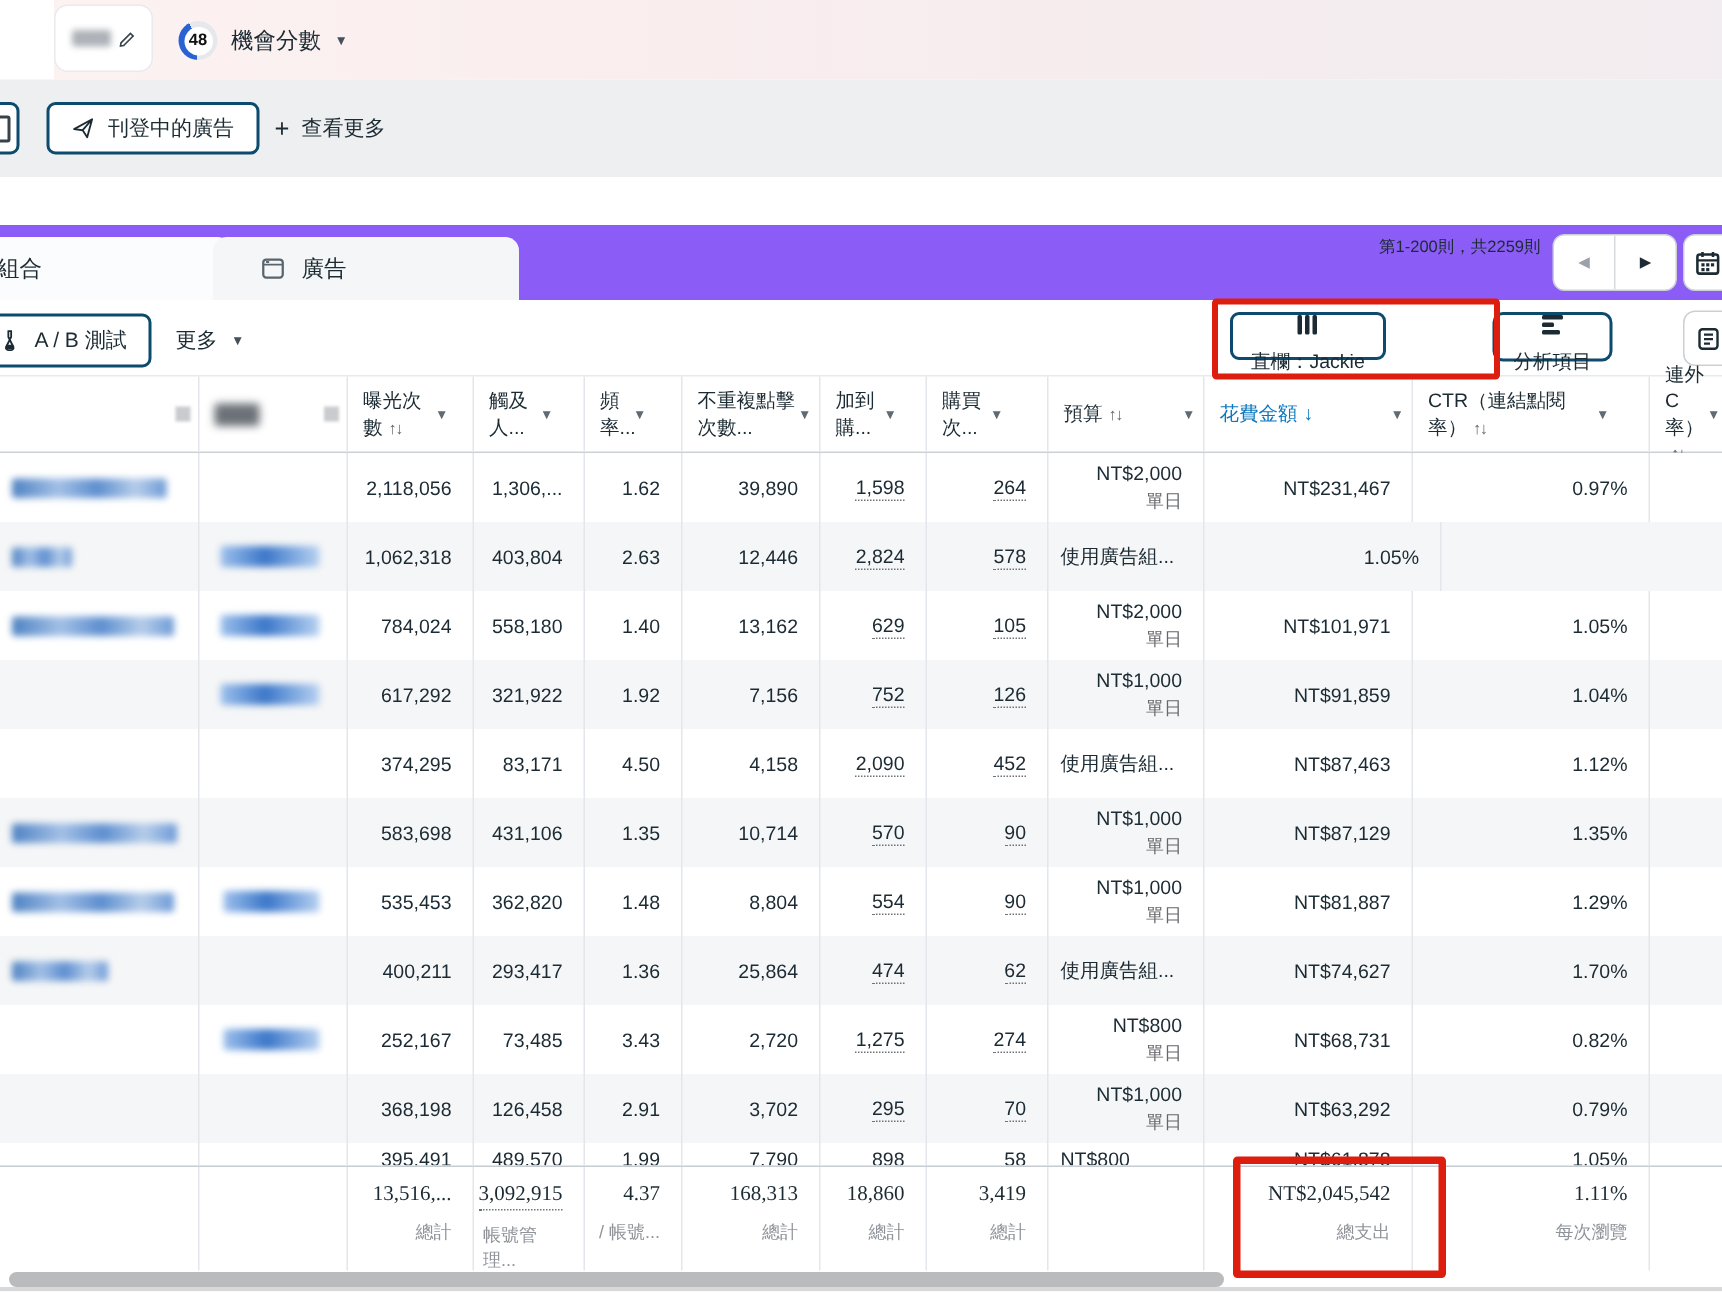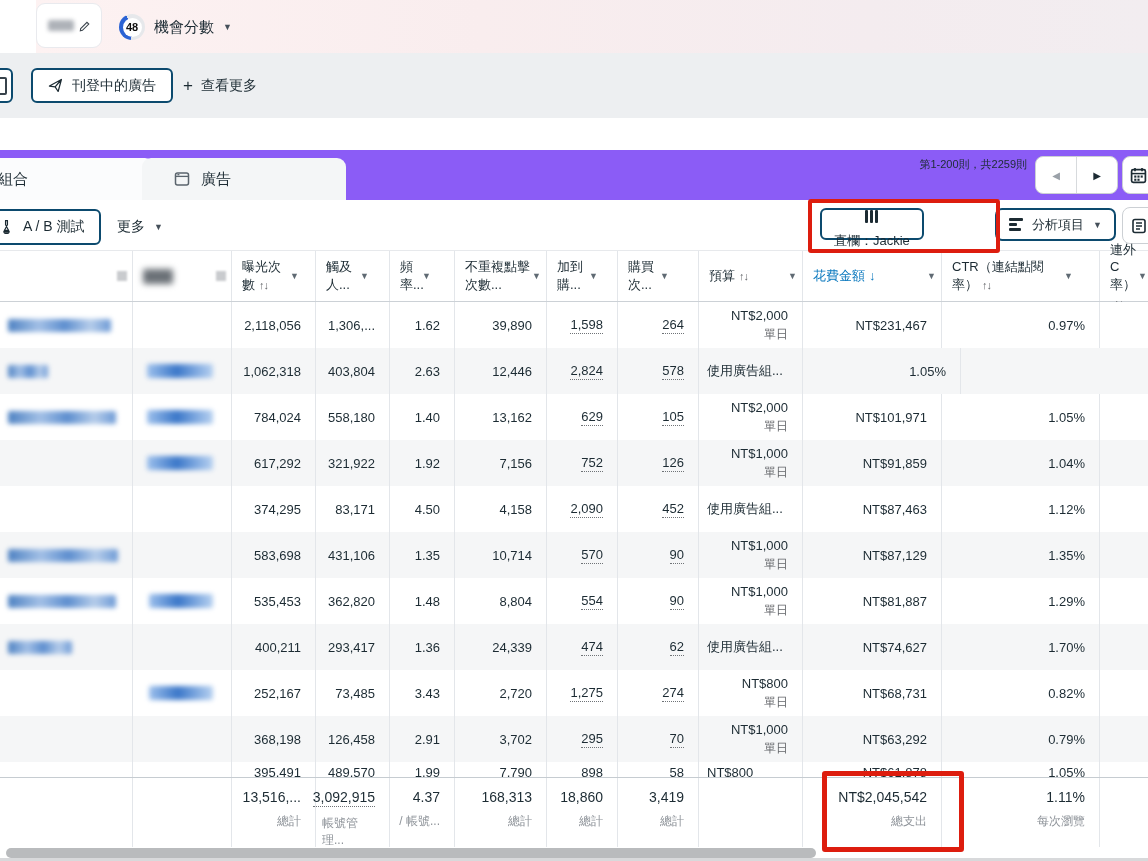--- a/index.html
+++ b/index.html
@@ -45,21 +45,21 @@
   .pg-btn.next{border-left:1px solid #d7dadd;color:#1c2b33;}
   .pg-btn.prev{color:#9aa1a8;}
   .cal-btn{position:absolute;left:1122px;top:6px;width:42px;height:38px;background:#fff;border:1px solid #ccd0d4;
            border-radius:8px;display:flex;align-items:center;padding-left:7px;box-sizing:border-box;}
 
   
   .toolbar{position:absolute;top:200px;left:0;right:0;height:50px;background:#fff;}
   .ab-btn{position:absolute;left:-18px;top:9px;height:36px;}
   .more-dd{position:absolute;left:117px;top:9px;height:36px;display:flex;align-items:center;gap:9px;font-size:14px;cursor:pointer;}
   .cols-btn{position:absolute;left:820px;top:8px;height:32px;font-size:13px;padding:0 12px;gap:9px;flex-direction:column;}
-  .brk-btn{position:absolute;left:995px;top:8px;height:33px;font-size:13px;padding:0 12px;gap:9px;border-radius:7px;}
+  .brk-btn{position:absolute;left:995px;top:8px;height:33px;font-size:13px;padding:0 12px;gap:9px;border-radius:7px;flex-direction:column;}
   .cut-btn{position:absolute;left:1122px;top:7px;width:42px;height:37px;background:#fff;border:1px solid #ccd0d4;
            border-radius:8px;display:flex;align-items:center;padding-left:8px;box-sizing:border-box;}
   .colbars{display:flex;gap:2px;}
   .colbars i{width:3px;height:13px;background:#1c2b33;border-radius:1px;}
   .brkbars{display:flex;flex-direction:column;gap:2px;}
   .brkbars i{height:3px;background:#1c2b33;border-radius:1px;display:block;}
   .brkbars i:nth-child(1){width:14px}.brkbars i:nth-child(2){width:8px}.brkbars i:nth-child(3){width:12px}
 
   
   .red-box{position:absolute;border:4px solid #dd1d0e;border-radius:3px;pointer-events:none;z-index:6;}
@@ -105,21 +105,21 @@
   .partial-wrap{position:absolute;top:762px;left:0;height:15px;overflow:hidden;}
   .partial-wrap .trow{height:46px;}
   .partial-wrap .cell{align-items:flex-start;padding-top:3px;}
   .partial-wrap .budget-cell{justify-content:flex-start;}
 
   .tsummary{position:absolute;top:777px;left:0;display:flex;height:70px;background:#fff;
             border-top:1px solid #c6ccd1;box-sizing:border-box;}
   .scell{box-sizing:border-box;border-right:1px solid #e3e6ea;display:flex;flex-direction:column;
          align-items:flex-end;justify-content:flex-start;padding:11px 14px 0 6px;}
   .scell:last-child{border-right:none;}
-  .s-val{font-size:14px;color:#1c2b33;}
+  .s-val{font-size:14px;color:#1c2b33;font-family:Liberation Serif, serif;}
   .s-label{font-size:12px;color:#8f949a;margin-top:8px;}
 
   
   .scroll-thumb{position:absolute;left:6px;top:848px;width:810px;height:10px;background:#b9bbbd;border-radius:5px;}
   .bottom-strip{position:absolute;left:0;right:0;bottom:0;height:3px;background:#d8d9db;}
 
   svg{display:block;}
 </style>
 </head>
 <body>
@@ -542,21 +542,21 @@
         <div class="cell c2 num">
           <span>400,211</span>
         </div>
         <div class="cell c3 num">
           <span>293,417</span>
         </div>
         <div class="cell c4 num">
           <span>1.36</span>
         </div>
         <div class="cell c5 num">
-          <span>24,339</span>
+          <span>25,864</span>
         </div>
         <div class="cell c6 num">
           <span class="dotted">474</span>
         </div>
         <div class="cell c7 num">
           <span class="dotted">62</span>
         </div>
         <div class="cell c8 budget-cell left">
           <span>使用廣告組...</span>
         </div>

